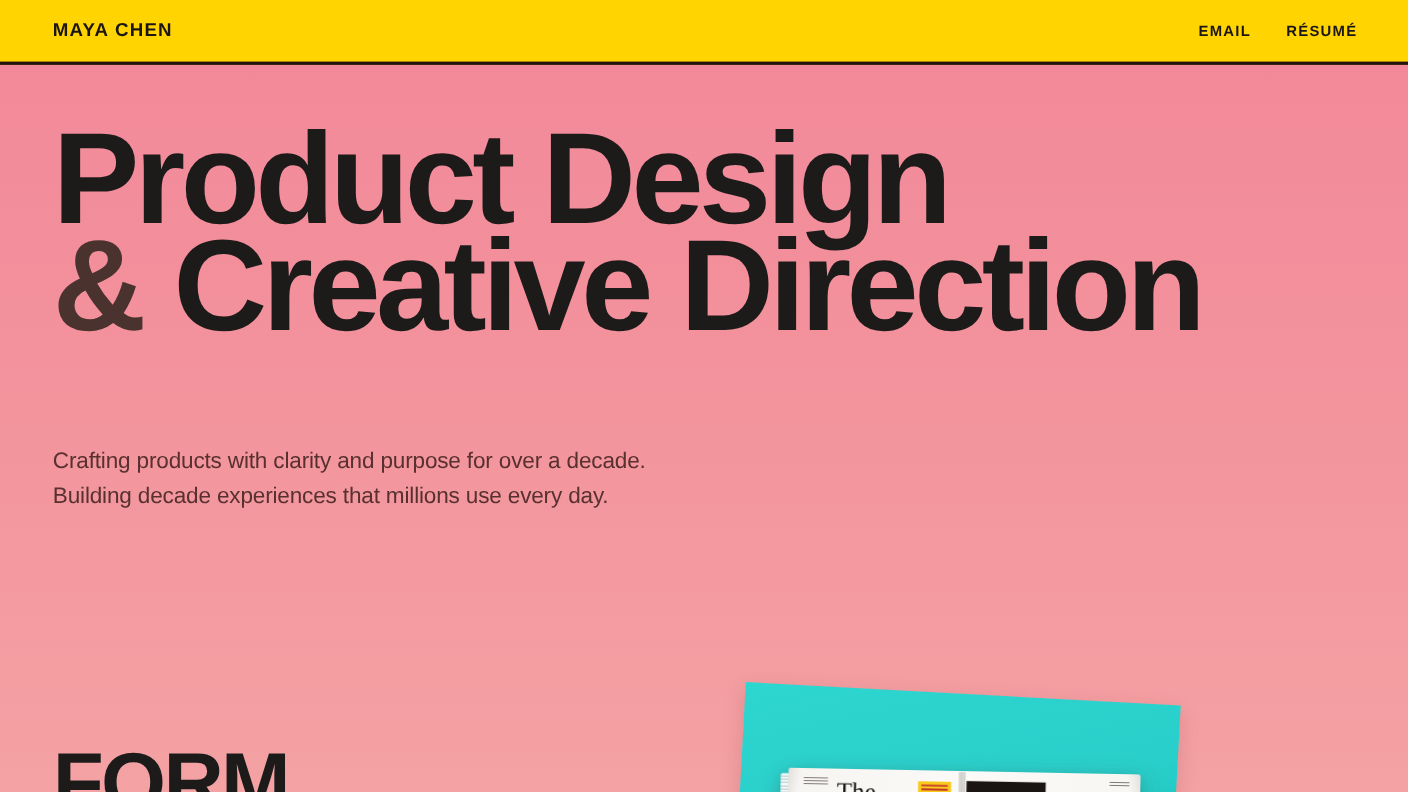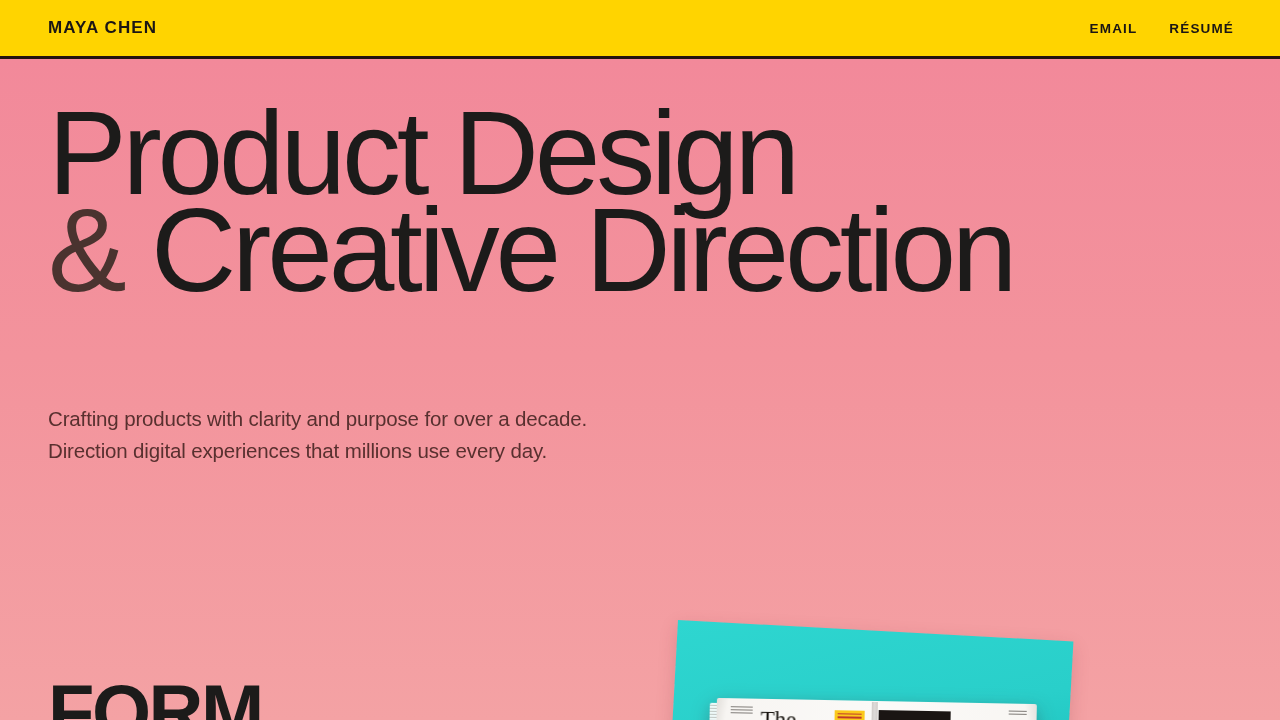--- a/index.html
+++ b/index.html
@@ -42,23 +42,23 @@
 
   
   .hero {
     position:absolute; top:59px; left:0;
     width:1280px; height:661px;
     background:linear-gradient(180deg,#f2899a 0%,#f3939c 45%,#f4a2a4 100%);
     overflow:hidden;
   }
 
   .headline {
-    position:absolute; left:48px; top:46px;
+    position:absolute; left:48px; top:56px;
     font-size:118px;
-    font-weight:normal;
+    font-weight:bold;
     line-height:0.825;
     letter-spacing:-4.2px;
     color:#1c1b1a;
     white-space:nowrap;
   }
   .headline .amp { color:#4a332f; }
   .headline .l2 { display:block; }
 
   .subtitle {
     position:absolute; left:48px; top:296px;
@@ -173,21 +173,21 @@
 
   <div class="hero">
 
     <h1 class="headline">
       <span class="l1">Product Design</span>
       <span class="l2"><span class="amp">&amp;</span><span> Creative Direction</span></span>
     </h1>
 
     <p class="subtitle">
       <span>Crafting products with clarity and purpose for over a decade.</span><br>
-      <span>Direction digital experiences that millions use every day.</span>
+      <span>Building decade experiences that millions use every day.</span>
     </p>
 
     <div class="section-word">FORM</div>
 
     <div class="photo">
       <div class="teal-sheet"></div>
 
       <div class="mag">
         <div class="page-stack"></div>
 

